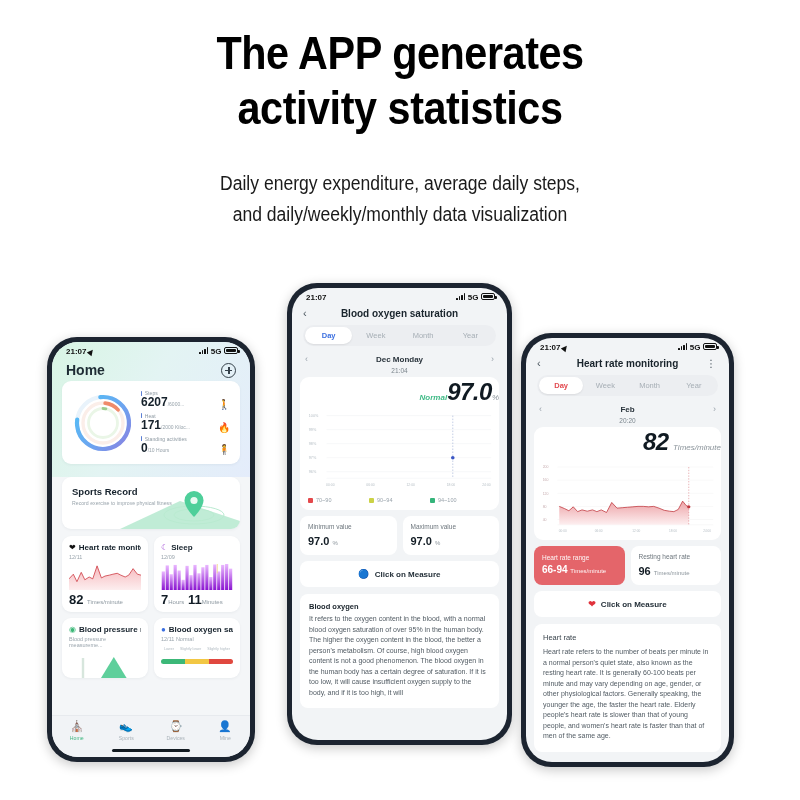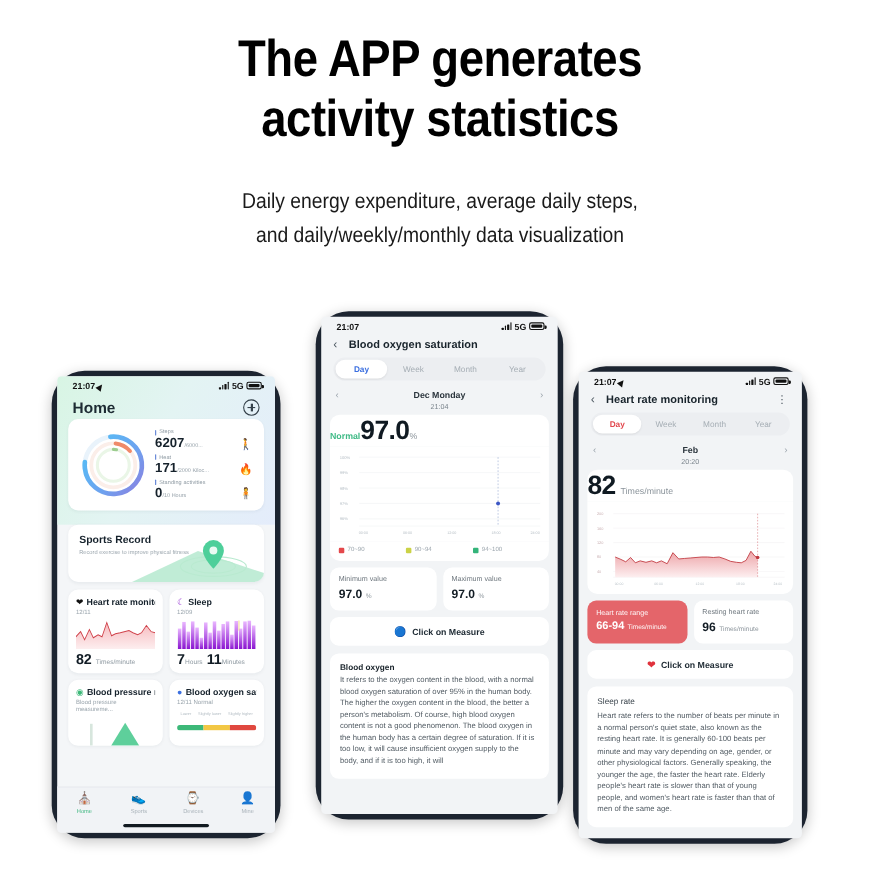--- a/index.html
+++ b/index.html
@@ -36,21 +36,21 @@
   .phone {
     position: absolute;
     background: #1c2430;
     border-radius: 30px;
     padding: 5px;
     box-shadow: 0 3px 12px rgba(0,0,0,0.22);
   }
   .phone .screen {
     width: 100%; height: 100%;
     background: #fff;
-    border-radius: 4px;
+    border-radius: 26px;
     overflow: hidden;
     position: relative;
   }
 
   #phone-left  { left: 47px;  top: 337px; width: 208px; height: 425px; }
   #phone-mid   { left: 287px; top: 283px; width: 225px; height: 462px; }
   #phone-right { left: 521px; top: 333px; width: 213px; height: 434px; }
 
   
   .statusbar {
@@ -134,34 +134,34 @@
   .tab { flex:1; text-align:center; }
   .tab-ico { font-size:11px; line-height:1; color:#b6bfc6; }
   .tab-lbl { font-size:5.2px; color:#aab3ba; margin-top:2.5px; }
   .tab.active .tab-ico { color:#43b883; }
   .tab.active .tab-lbl { color:#43b883; }
   .homebar { position:absolute; left:50%; transform:translateX(-50%); bottom:5px; width:78px; height:3px; background:#121a21; border-radius:2px; }
 
   
   .detail-head { display:flex; align-items:center; padding: 3px 11px 6px; }
   .chev-l { font-size: 11px; color:#4c5760; width:14px; }
-  .detail-title { flex:1; text-align:left; font-size:10px; font-weight:600; color:#19242c; }
+  .detail-title { flex:1; text-align:center; font-size:10px; font-weight:600; color:#19242c; }
   .kebab { width:14px; text-align:center; font-size:10px; color:#4c5760; letter-spacing:0; }
 
   .segment { display:flex; background:#eceef1; border-radius:13px; margin:0 11px 6px; padding:2px; }
   .seg { flex:1; text-align:center; font-size:7.5px; padding:4px 0; color:#a6aeb5; border-radius:11px; }
   .seg.active { background:#fff; font-weight:700; box-shadow:0 1px 2px rgba(0,0,0,.08); }
 
   .datenav { display:flex; align-items:center; justify-content:space-between; padding: 2px 13px 0; }
   .datenav .arr { font-size:9px; color:#9aa3ab; }
   .datenav .dt { font-size:8px; font-weight:700; color:#2a343c; }
   .timestamp { text-align:center; font-size:6.5px; color:#7b858d; margin-top:3px; }
 
   .bigval-wrap { background:#fff; margin: 3px 8px 0; border-radius:9px 9px 0 0; padding:1px 0 0; }
-  .bigval { text-align:left; }
+  .bigval { text-align:right;font-style:italic; }
   .bigval .num { font-size:24px; font-weight:700; color:#101a22; letter-spacing:-.5px; }
   .bigval .unit { font-size:8px; color:#8b949b; font-weight:400; }
   .bigval .tag { font-size:8px; font-weight:600; }
 
   .chartbox { background:#fff; margin:0 8px; padding: 4px 6px 2px; position:relative; }
   .chartbox svg { display:block; width:100%; }
 
   .legend { display:flex; background:#fff; margin:0 8px 6px; border-radius:0 0 9px 9px; padding: 5px 8px 7px; }
   .legend .lg { flex:1; display:flex; align-items:center; gap:3px; font-size:5.5px; color:#9aa4ac; }
   .legend .sw { width:5px;height:5px;border-radius:1px; display:inline-block;}
@@ -616,18 +616,18 @@
         <div class="v"><span>96</span> <small>Times/minute</small></div>
       </div>
     </div>
 
     <div class="measure-btn">
       <span class="measure-ico" style="color:#e0323c">❤</span>
       <span>Click on Measure</span>
     </div>
 
     <div class="infobox" style="padding-top:9px">
-      <div class="info-h" style="font-weight:400;font-size:7.5px;color:#3a444c;margin-bottom:5px">Sleep rate</div>
+      <div class="info-h" style="font-weight:400;font-size:7.5px;color:#3a444c;margin-bottom:5px">Heart rate</div>
       <div class="info-p">Heart rate refers to the number of beats per minute in a normal person's quiet state, also known as the resting heart rate. It is generally 60-100 beats per minute and may vary depending on age, gender, or other physiological factors. Generally speaking, the younger the age, the faster the heart rate. Elderly people's heart rate is slower than that of young people, and women's heart rate is faster than that of men of the same age.</div>
     </div>
 
   </div>
 </div>
 
 </body></html>

